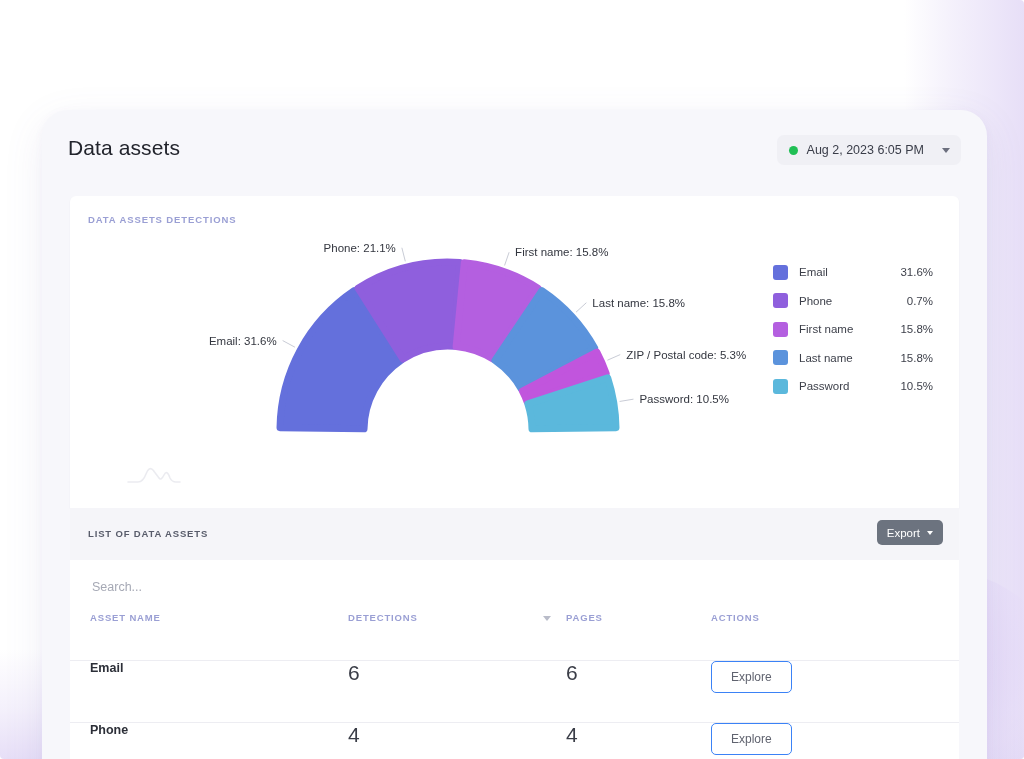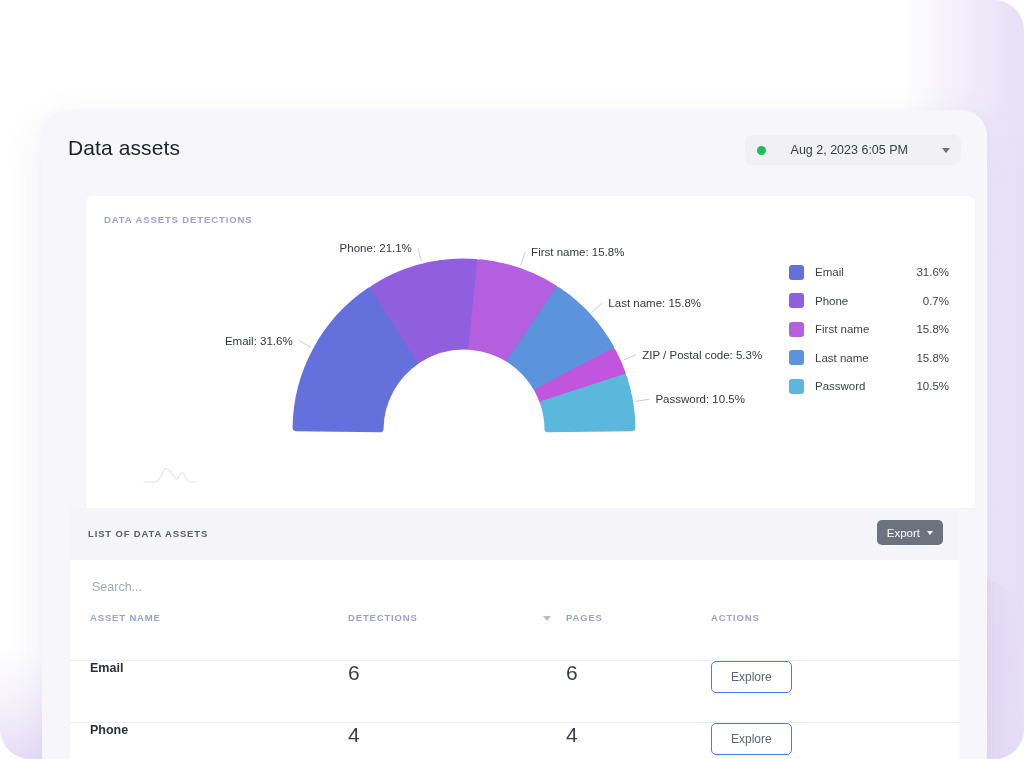--- a/index.html
+++ b/index.html
@@ -11,21 +11,21 @@
     background: #ffffff;
     font-family: "Liberation Sans", sans-serif;
     -webkit-font-smoothing: antialiased;
   }
 
   #page {
     position: relative;
     width: 1024px;
     height: 759px;
     overflow: hidden;
-    border-radius: 30px;
+    border-radius: 4px;
     background: #ffffff;
   }
 
   
   .glow-right {
     position: absolute;
     right: 0;
     top: 0;
     width: 120px;
     height: 759px;
@@ -78,21 +78,21 @@
     font-weight: 400;
     color: #22242c;
     letter-spacing: 0.1px;
   }
   .date-picker {
     position: absolute;
     right: 26px;
     top: 25px;
     display: flex;
     align-items: center;
-    gap: 25px;
+    gap: 9px;
     height: 30px;
     padding: 0 11px 0 12px;
     background: #f0f0f5;
     border-radius: 7px;
     cursor: pointer;
   }
   .status-dot {
     width: 9px;
     height: 9px;
     border-radius: 50%;
@@ -108,21 +108,21 @@
     width: 0; height: 0;
     border-left: 4px solid transparent;
     border-right: 4px solid transparent;
     border-top: 5px solid #6c6f7e;
     margin-left: 9px;
   }
 
   
   .card {
     position: absolute;
-    left: 44px;
+    left: 28px;
     width: 889px;
     background: #ffffff;
   }
   #chart-card {
     top: 86px;
     height: 312px;
     border-radius: 6px 6px 0 0;
     box-shadow: 0 1px 2px rgba(40,40,80,0.05);
   }
   .card-eyebrow {

